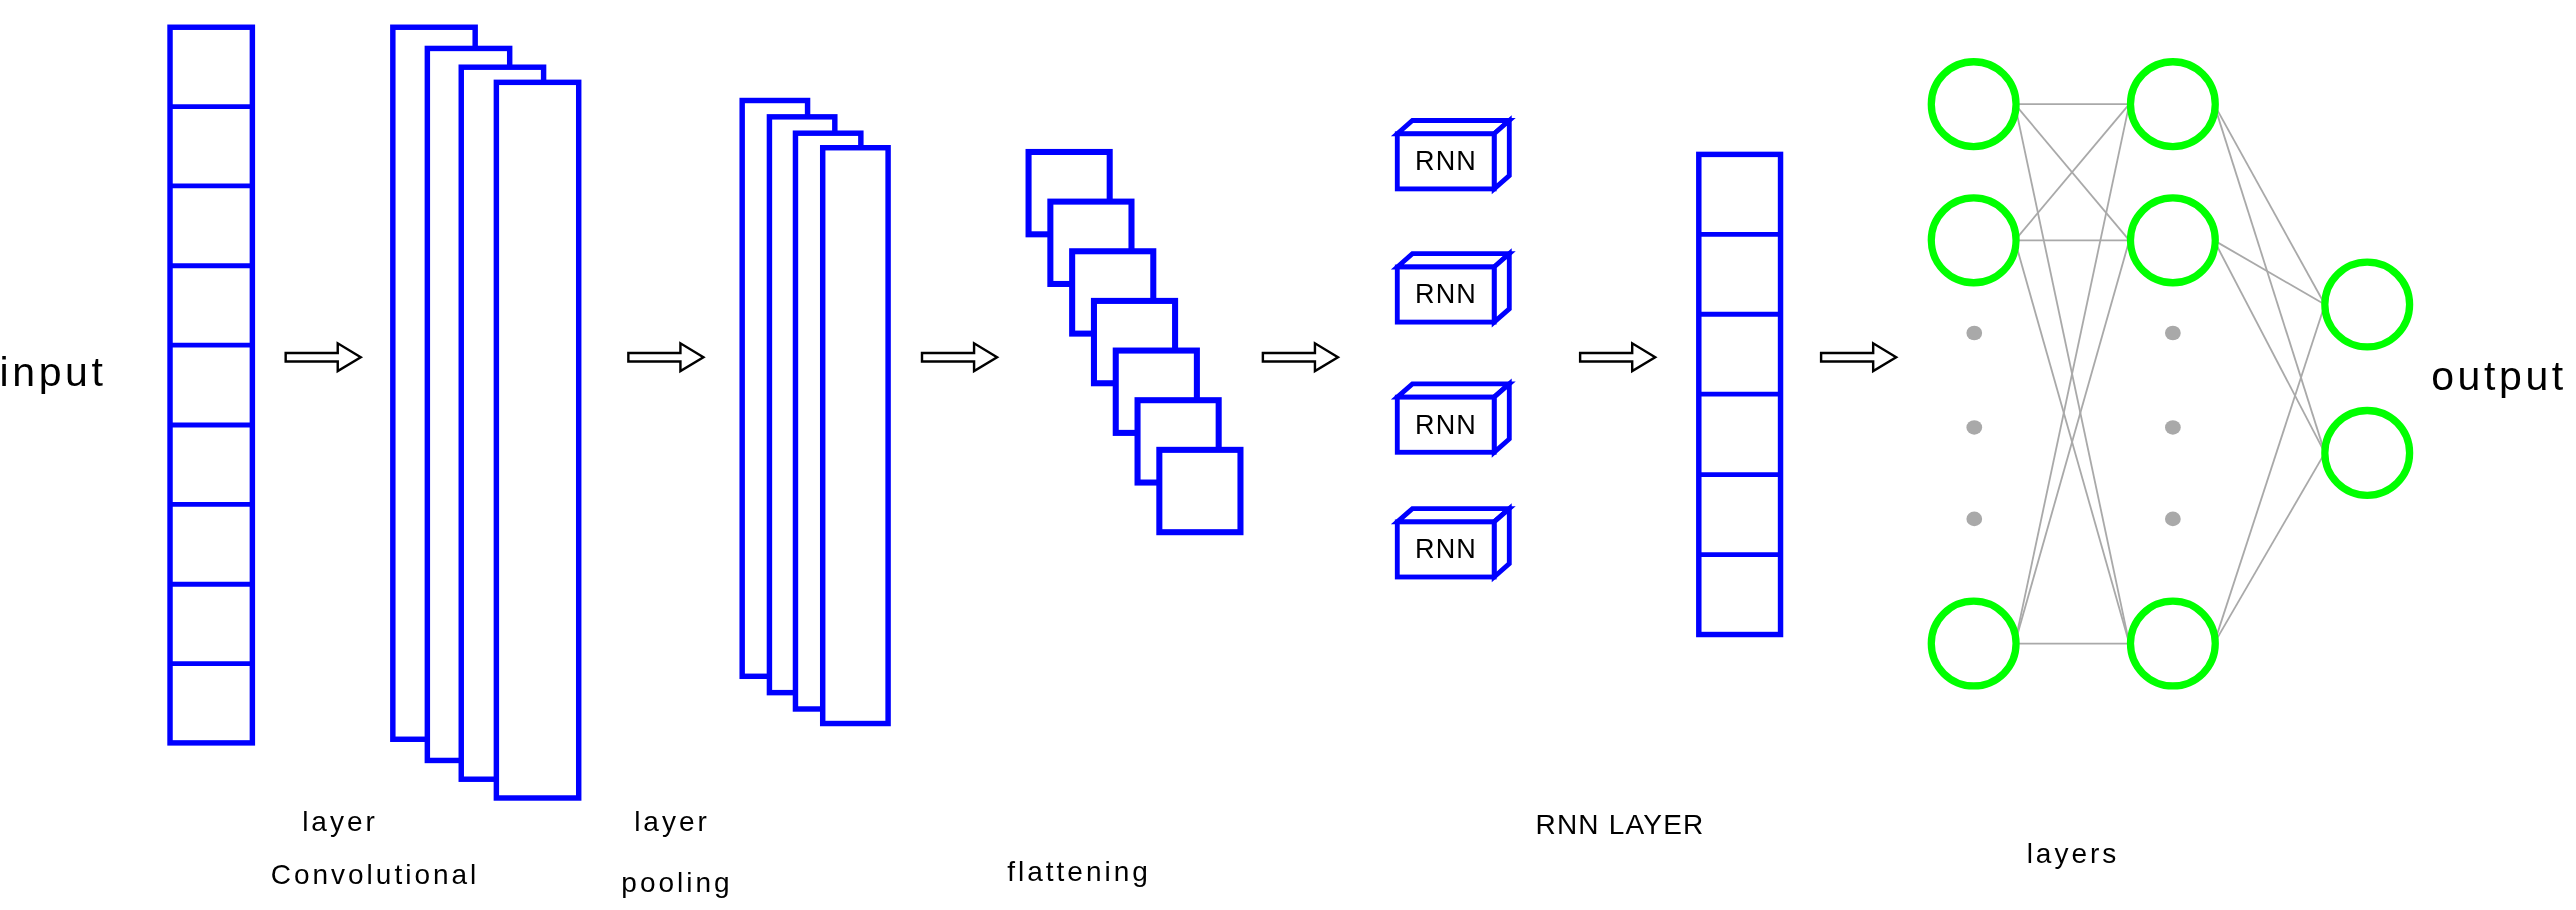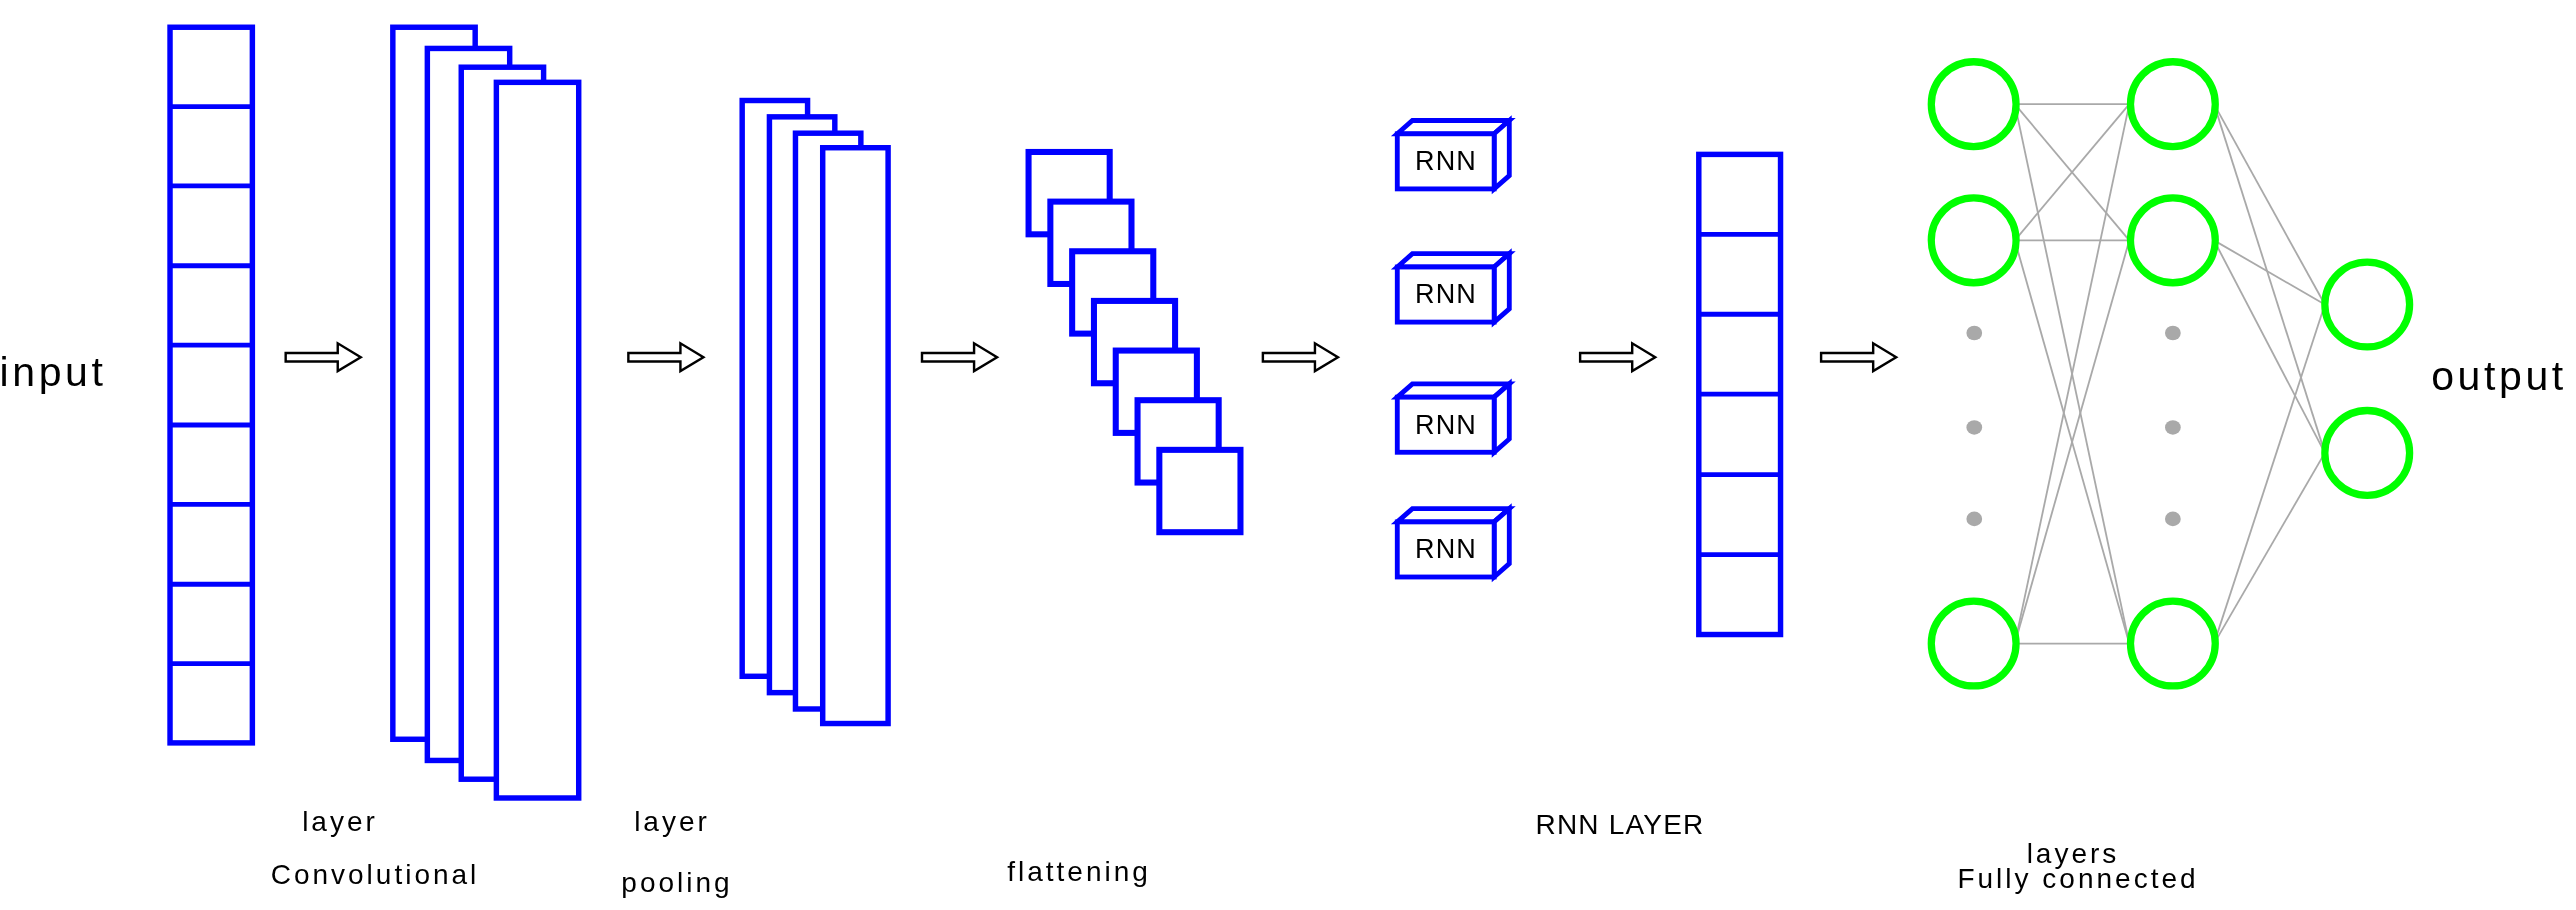--- a/index.html
+++ b/index.html
@@ -133,21 +133,20 @@
 <div class="txt cap-label" style="left:339px; top:875px;margin-left:36px;">Convolutional</div>
 
 <div class="txt cap-label" style="left:672px;top:822px;">layer</div>
 <div class="txt cap-label" style="left:677px;top:875px;margin-top:8px;">pooling</div>
 
 <div class="txt cap-label" style="left:1079px;top:872px;">flattening</div>
 
 <div class="txt cap-label caps" style="left:1620px;top:825px;">RNN LAYER</div>
 
 <div class="txt cap-label" style="left:2073px;top:822px;margin-top:32px;">layers</div>
-<div class="txt cap-label" style="left:2078px;top:879px;">Fully connected</div>
 
 <div class="txt rnn-text" style="left:1446px;top:161px;">RNN</div>
 <div class="txt rnn-text" style="left:1446px;top:294px;">RNN</div>
 <div class="txt rnn-text" style="left:1446px;top:425px;">RNN</div>
 <div class="txt rnn-text" style="left:1446px;top:549px;">RNN</div>
 
 </div>
 
 
 </body></html>

